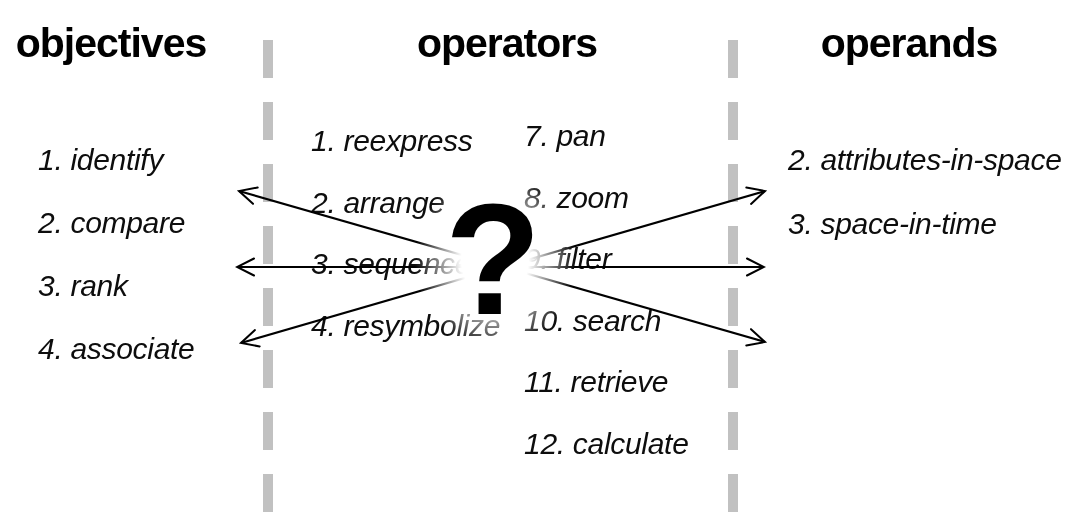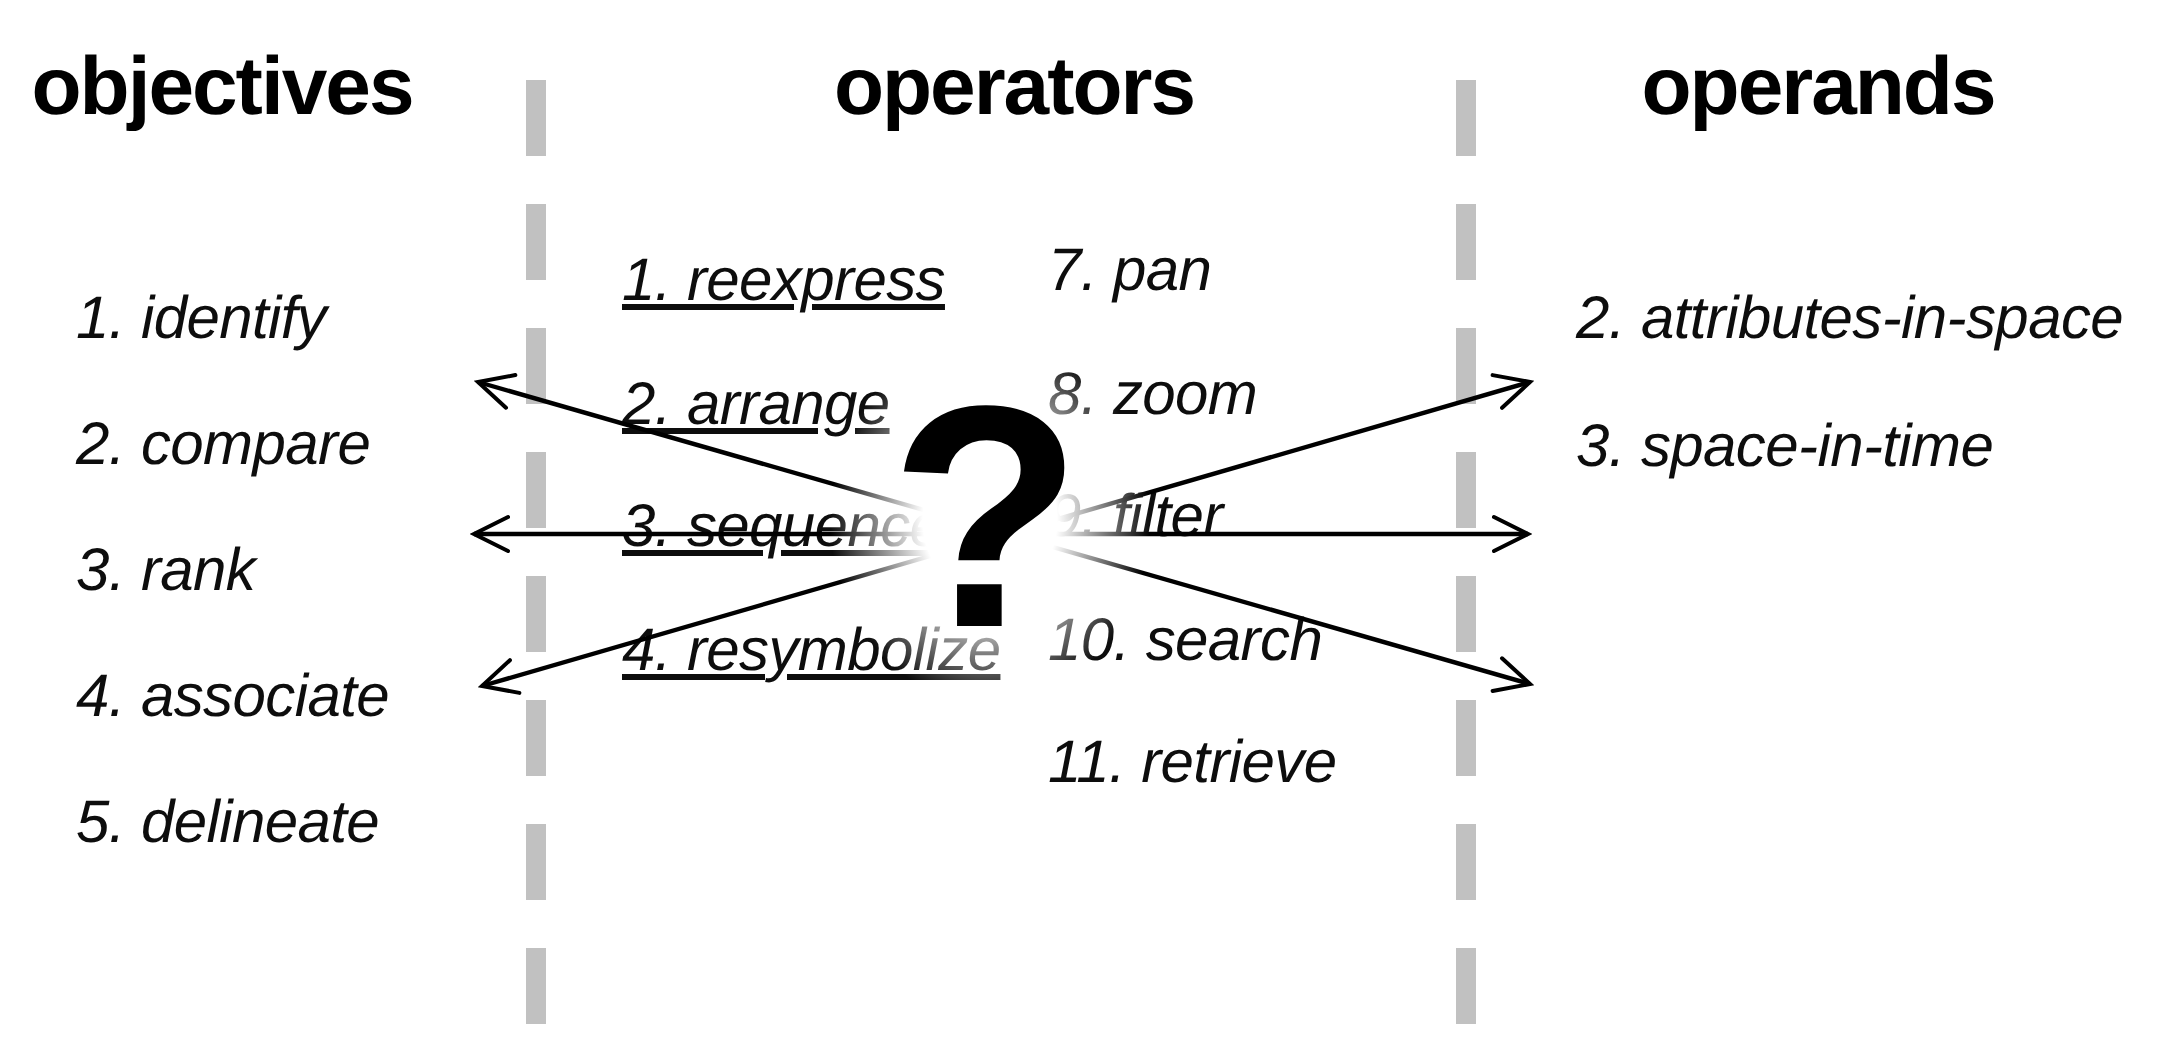--- a/index.html
+++ b/index.html
@@ -25,21 +25,21 @@
   .list {
     position: absolute;
     font-style: italic;
     font-size: 30px;
     letter-spacing: -0.3px;
     color: #0d0d0d;
     white-space: nowrap;
   }
   .list > div { height: auto; }
   .list-objectives   { left: 38px;  top: 128px; line-height: 63px; }
-  .list-operators-a  { left: 311px; top: 110px; line-height: 61.5px; text-decoration: underline; }
+  .list-operators-a  { left: 311px; top: 110px; line-height: 61.5px; }
   .list-operators-b  { left: 524px; top: 105px; line-height: 61.5px; }
   .list-operands     { left: 788px; top: 128px; line-height: 63.5px; }
   .divider {
     position: absolute;
     top: 40px;
     width: 10px;
     height: 488px;
     background: repeating-linear-gradient(
       to bottom,
       var(--divider, #c1c1c1) 0px,
@@ -87,34 +87,34 @@
 
   <div class="col-title" style="left:111px;">objectives</div>
   <div class="col-title" style="left:507px;">operators</div>
   <div class="col-title" style="left:909px;text-align:right;">operands</div>
 
   <div class="list list-objectives">
       <div>1. identify</div>
       <div>2. compare</div>
       <div>3. rank</div>
       <div>4. associate</div>
-      <div>5. delineate</div>
     </div>
   <div class="list list-operators-a">
       <div>1. reexpress</div>
       <div>2. arrange</div>
       <div>3. sequence</div>
       <div>4. resymbolize</div>
     </div>
   <div class="list list-operators-b">
       <div>7. pan</div>
       <div>8. zoom</div>
       <div>9. filter</div>
       <div>10. search</div>
       <div>11. retrieve</div>
+      <div>12. calculate</div>
     </div>
   <div class="list list-operands">
       <div>2. attributes-in-space</div>
       <div>3. space-in-time</div>
     </div>
 
   <svg id="arrows" viewBox="0 0 1086 530" xmlns="http://www.w3.org/2000/svg">
     <defs>
       <marker id="ah-end" viewBox="0 0 21 21" markerWidth="21" markerHeight="21" refX="19" refY="10.5" orient="auto" markerUnits="userSpaceOnUse">
         <path d="M2,2 L19,10.5 L2,19" fill="none" stroke="currentColor" stroke-width="2" stroke-linecap="round"></path>

